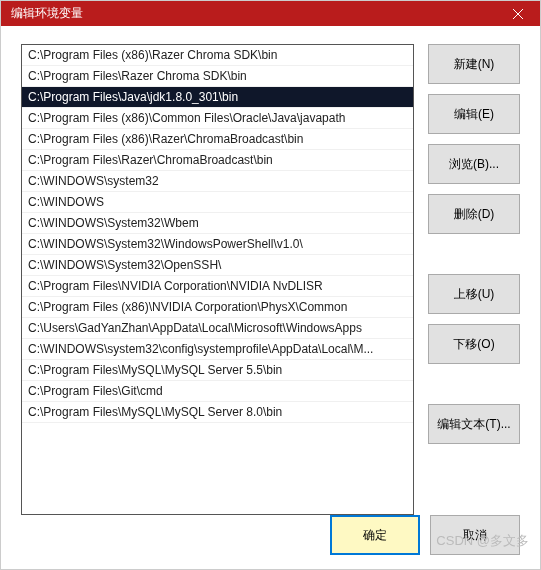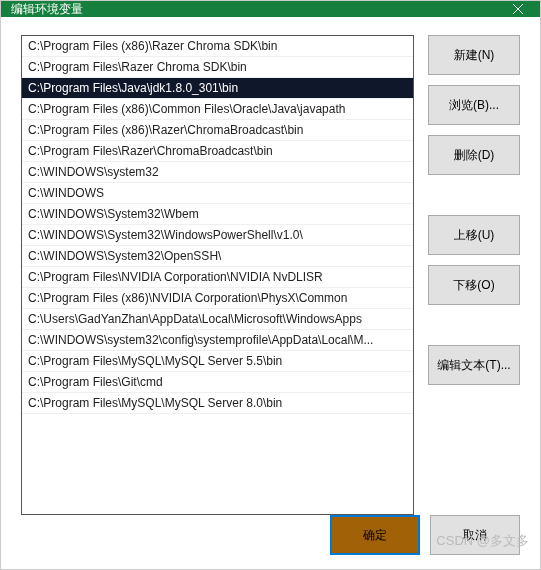--- a/index.html
+++ b/index.html
@@ -1,30 +1,30 @@
 <!DOCTYPE html>
 <html><head>
 <meta charset="utf-8">
 <style>
   * { box-sizing: border-box; margin: 0; padding: 0; }
   html, body { width: 541px; height: 570px; font-family: "Microsoft YaHei", "Segoe UI", sans-serif; font-size: 12px; background: #fff; overflow: hidden; }
   .window { width: 541px; height: 570px; display: flex; flex-direction: column; border: 1px solid #ccc; box-shadow: 0 0 8px rgba(0,0,0,0.3); }
-  .titlebar { background: #15803d; color: #fff; height: 16px; display: flex; align-items: center; padding: 0 0 0 10px; justify-content: space-between; }
+  .titlebar { background: #b91c1c; color: #fff; height: 25px; display: flex; align-items: center; padding: 0 0 0 10px; justify-content: space-between; }
   .titlebar-title { font-size: 12px; }
   .close-btn { width: 45px; height: 30px; display: flex; align-items: center; justify-content: center; cursor: pointer; }
   .close-btn svg { stroke: #fff; }
   .client { flex: 1; display: flex; flex-direction: column; padding: 18px 20px 14px 20px; }
   .main-area { flex: 1; display: flex; gap: 14px; }
   .listbox { flex: 1; border: 1px solid #555; background: #fff; overflow: hidden; }
   .list-item { height: 21px; line-height: 21px; padding: 0 6px; border-bottom: 1px solid #f0f0f0; white-space: nowrap; overflow: hidden; text-overflow: ellipsis; cursor: default; font-size: 12px; color: #222; }
   .list-item.selected { background: #0f172a; color: #fff; }
   .side-buttons { width: 92px; display: flex; flex-direction: column; gap: 10px; }
   .side-buttons .gap { height: 20px; }
   .btn { height: 40px; border: 1px solid #aaa; background: #e1e1e1; font-size: 12px; cursor: pointer; font-family: inherit; padding: 0 4px; white-space: nowrap; }
-  .btn.primary { border: 2px solid #0078d7; background: #a16207; margin-left: 40px; }
+  .btn.primary { border: 2px solid #0078d7; background: #fef9c3; margin-left: 40px; }
   .bottom-bar { display: flex; justify-content: flex-end; gap: 10px; }
   .bottom-bar .btn { width: 90px; }
   .watermark { position: absolute; right: 12px; bottom: 20px; color: #bbb; font-size: 13px; pointer-events: none; }
 </style>
 </head>
 <body>
 
 <div class="window">
   <div class="titlebar">
     <span class="titlebar-title">编辑环境变量</span>
@@ -53,20 +53,21 @@
           <div class="list-item">C:\Program Files\NVIDIA Corporation\NVIDIA NvDLISR</div>
           <div class="list-item">C:\Program Files (x86)\NVIDIA Corporation\PhysX\Common</div>
           <div class="list-item">C:\Users\GadYanZhan\AppData\Local\Microsoft\WindowsApps</div>
           <div class="list-item">C:\WINDOWS\system32\config\systemprofile\AppData\Local\M...</div>
           <div class="list-item">C:\Program Files\MySQL\MySQL Server 5.5\bin</div>
           <div class="list-item">C:\Program Files\Git\cmd</div>
           <div class="list-item">C:\Program Files\MySQL\MySQL Server 8.0\bin</div>
         </div>
       <div class="side-buttons">
         <button class="btn">新建(N)</button>
+        <button class="btn">编辑(E)</button>
         <button class="btn">浏览(B)...</button>
         <button class="btn">删除(D)</button>
         <div class="gap"></div>
         <button class="btn">上移(U)</button>
         <button class="btn">下移(O)</button>
         <div class="gap"></div>
         <button class="btn">编辑文本(T)...</button>
       </div>
     </div>
 

